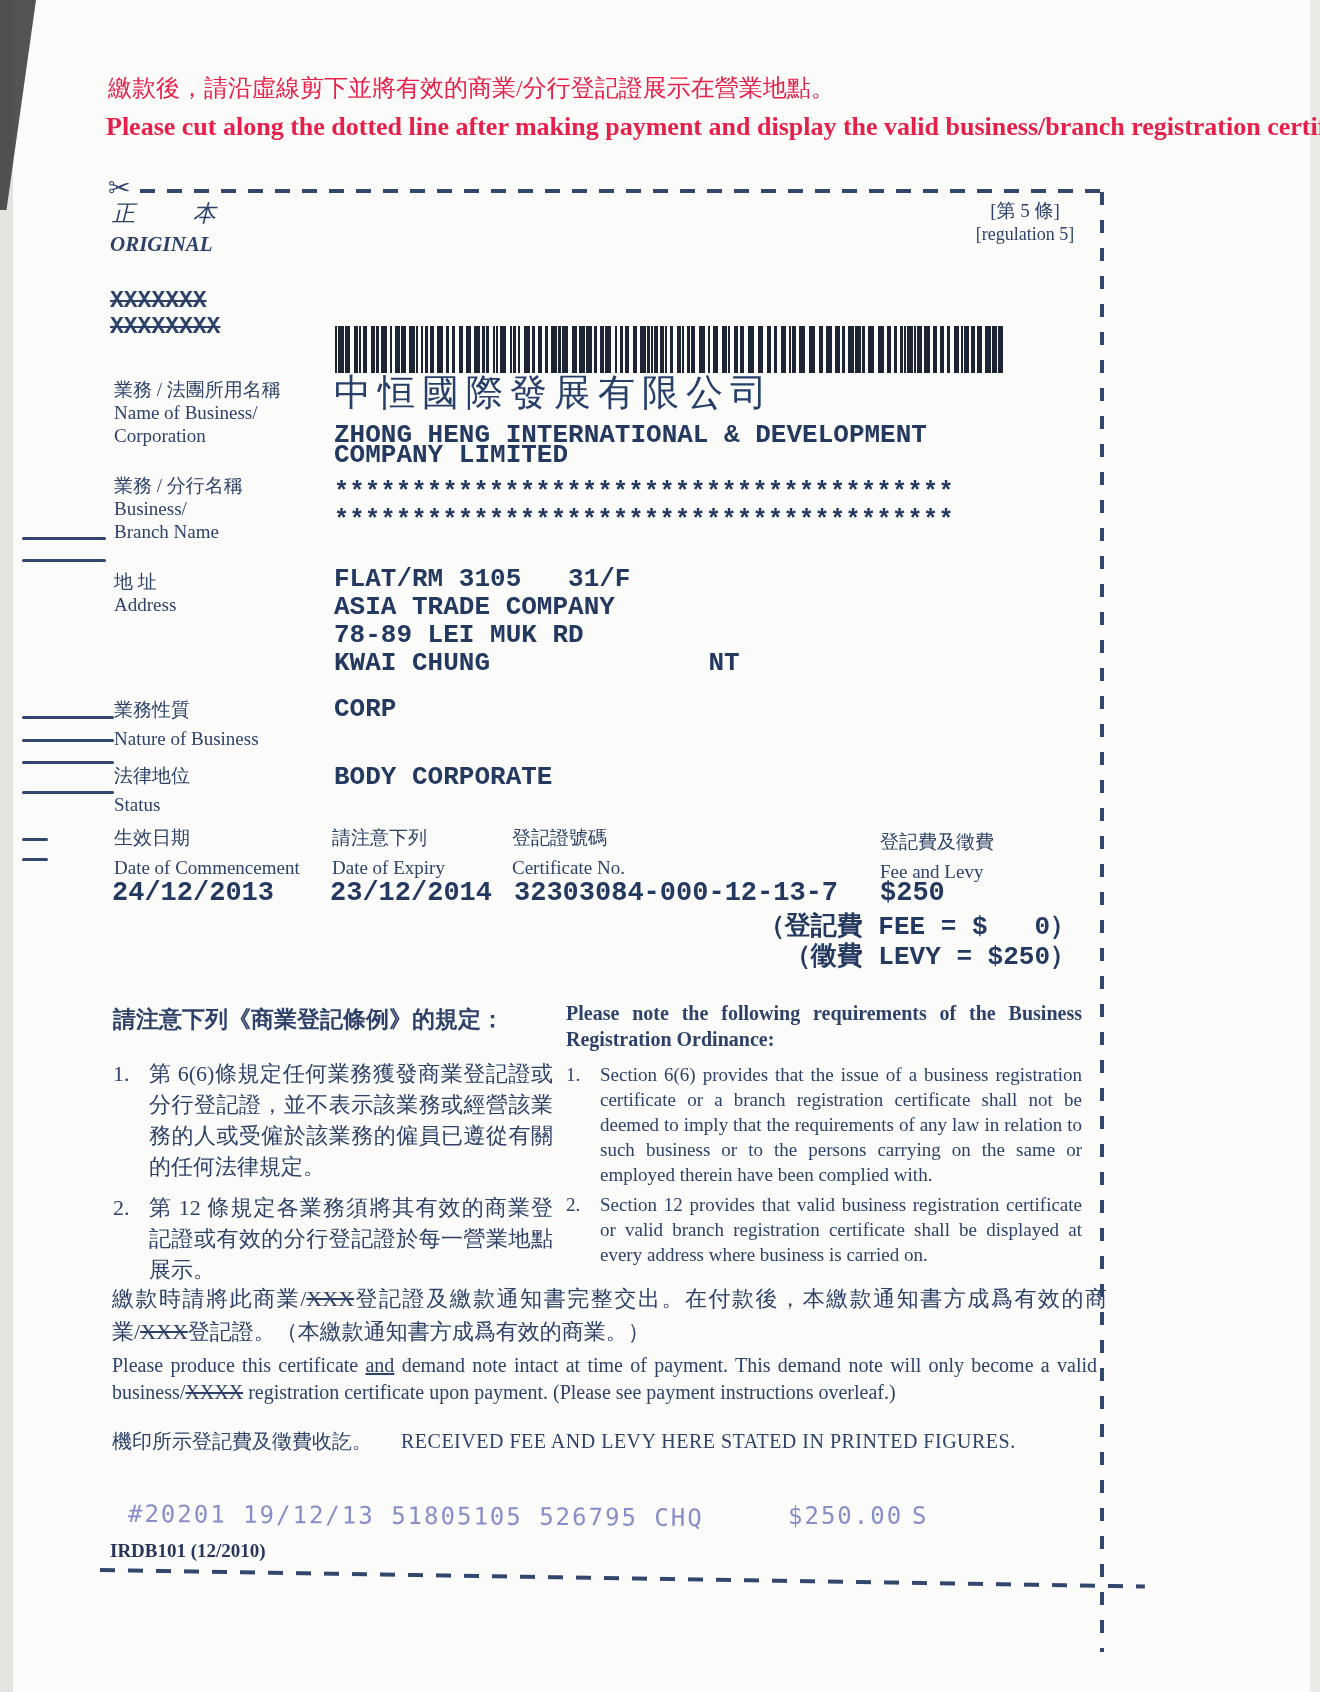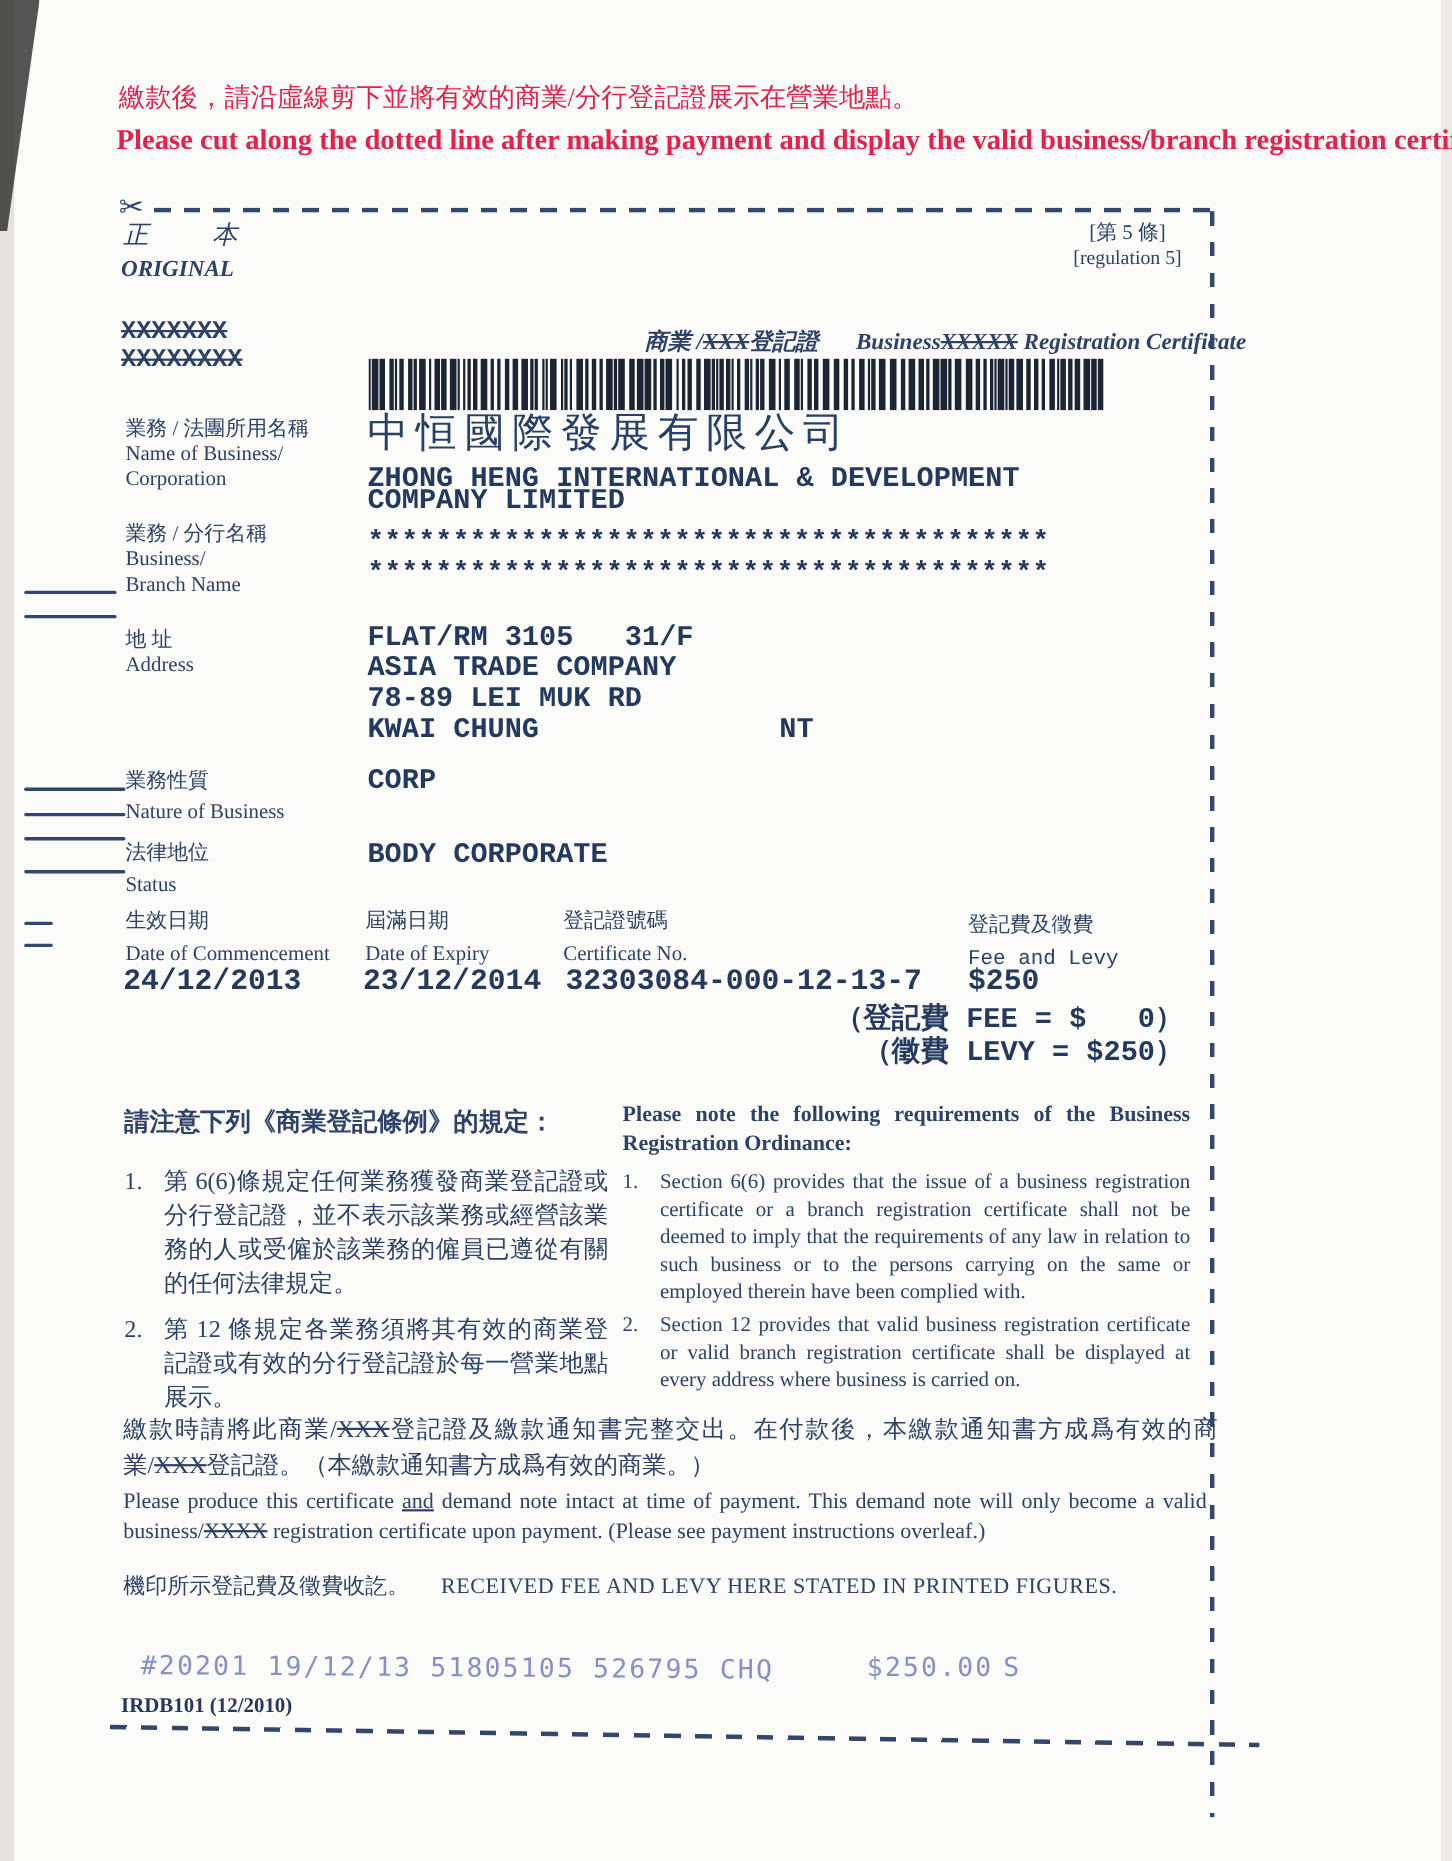--- a/index.html
+++ b/index.html
@@ -106,21 +106,20 @@
   <div class="regref">
     <div class="z">[第 5 條]</div>
     <div class="e">[regulation 5]</div>
   </div>
 
   <div class="void-x">
     <div>XXXXXXX</div>
     <div>XXXXXXXX</div>
   </div>
 
-  <div class="cert-title"><span>商業 /</span><span class="struck">XXX</span><span>登記證</span><span class="gap"></span><span>Business</span><span class="struck">XXXXX</span><span> </span><span>Registration Certificate</span></div>
 
   <div class="barcode" id="barcode"><i style="width: 2px; margin-right: 1px;"></i><i style="width: 6px; margin-right: 1px;"></i><i style="width: 5px; margin-right: 4px;"></i><i style="width: 4px; margin-right: 1px;"></i><i style="width: 2px; margin-right: 2px;"></i><i style="width: 4px; margin-right: 4px;"></i><i style="width: 4px; margin-right: 1px;"></i><i style="width: 3px; margin-right: 2px;"></i><i style="width: 6px; margin-right: 3px;"></i><i style="width: 2px; margin-right: 3px;"></i><i style="width: 5px; margin-right: 1px;"></i><i style="width: 5px; margin-right: 3px;"></i><i style="width: 6px; margin-right: 1px;"></i><i style="width: 2px; margin-right: 3px;"></i><i style="width: 2px; margin-right: 2px;"></i><i style="width: 3px; margin-right: 2px;"></i><i style="width: 4px; margin-right: 3px;"></i><i style="width: 6px; margin-right: 3px;"></i><i style="width: 3px; margin-right: 3px;"></i><i style="width: 3px; margin-right: 4px;"></i><i style="width: 4px; margin-right: 3px;"></i><i style="width: 5px; margin-right: 3px;"></i><i style="width: 6px; margin-right: 2px;"></i><i style="width: 3px; margin-right: 1px;"></i><i style="width: 3px; margin-right: 4px;"></i><i style="width: 2px; margin-right: 1px;"></i><i style="width: 2px; margin-right: 2px;"></i><i style="width: 6px; margin-right: 4px;"></i><i style="width: 2px; margin-right: 1px;"></i><i style="width: 3px; margin-right: 2px;"></i><i style="width: 2px; margin-right: 4px;"></i><i style="width: 6px; margin-right: 2px;"></i><i style="width: 3px; margin-right: 3px;"></i><i style="width: 4px; margin-right: 3px;"></i><i style="width: 3px; margin-right: 3px;"></i><i style="width: 6px; margin-right: 1px;"></i><i style="width: 3px; margin-right: 1px;"></i><i style="width: 6px; margin-right: 4px;"></i><i style="width: 5px; margin-right: 2px;"></i><i style="width: 6px; margin-right: 1px;"></i><i style="width: 6px; margin-right: 2px;"></i><i style="width: 3px; margin-right: 3px;"></i><i style="width: 4px; margin-right: 1px;"></i><i style="width: 6px; margin-right: 4px;"></i><i style="width: 2px; margin-right: 3px;"></i><i style="width: 3px; margin-right: 2px;"></i><i style="width: 4px; margin-right: 4px;"></i><i style="width: 4px; margin-right: 3px;"></i><i style="width: 6px; margin-right: 1px;"></i><i style="width: 3px; margin-right: 1px;"></i><i style="width: 2px; margin-right: 1px;"></i><i style="width: 4px; margin-right: 2px;"></i><i style="width: 4px; margin-right: 1px;"></i><i style="width: 2px; margin-right: 3px;"></i><i style="width: 3px; margin-right: 4px;"></i><i style="width: 4px; margin-right: 1px;"></i><i style="width: 2px; margin-right: 3px;"></i><i style="width: 3px; margin-right: 1px;"></i><i style="width: 4px; margin-right: 4px;"></i><i style="width: 6px; margin-right: 3px;"></i><i style="width: 2px; margin-right: 3px;"></i><i style="width: 5px; margin-right: 4px;"></i><i style="width: 5px; margin-right: 1px;"></i><i style="width: 2px; margin-right: 4px;"></i><i style="width: 4px; margin-right: 2px;"></i><i style="width: 4px; margin-right: 4px;"></i><i style="width: 6px; margin-right: 4px;"></i><i style="width: 5px; margin-right: 4px;"></i><i style="width: 4px; margin-right: 3px;"></i><i style="width: 3px; margin-right: 4px;"></i><i style="width: 5px; margin-right: 3px;"></i><i style="width: 2px; margin-right: 1px;"></i><i style="width: 4px; margin-right: 3px;"></i><i style="width: 6px; margin-right: 4px;"></i><i style="width: 6px; margin-right: 4px;"></i><i style="width: 4px; margin-right: 3px;"></i><i style="width: 6px; margin-right: 3px;"></i><i style="width: 5px; margin-right: 2px;"></i><i style="width: 3px; margin-right: 3px;"></i><i style="width: 6px; margin-right: 1px;"></i><i style="width: 6px; margin-right: 1px;"></i><i style="width: 3px; margin-right: 3px;"></i><i style="width: 6px; margin-right: 4px;"></i><i style="width: 6px; margin-right: 3px;"></i><i style="width: 4px; margin-right: 3px;"></i><i style="width: 3px; margin-right: 3px;"></i><i style="width: 3px; margin-right: 1px;"></i><i style="width: 2px; margin-right: 1px;"></i><i style="width: 6px; margin-right: 1px;"></i><i style="width: 2px; margin-right: 1px;"></i><i style="width: 5px; margin-right: 2px;"></i><i style="width: 6px; margin-right: 3px;"></i><i style="width: 4px; margin-right: 3px;"></i><i style="width: 4px; margin-right: 3px;"></i><i style="width: 3px; margin-right: 4px;"></i><i style="width: 5px; margin-right: 2px;"></i><i style="width: 2px; margin-right: 1px;"></i><i style="width: 5px; margin-right: 2px;"></i><i style="width: 4px; margin-right: 2px;"></i><i style="width: 5px; margin-right: 3px;"></i><i style="width: 6px; margin-right: 1px;"></i><i style="width: 5px; margin-right: 1px;"></i><i style="width: 5px; margin-right: 4px;"></i></div>
 
   <div class="lab" style="left:114px;top:378px;">
     <div class="zh">業務 / 法團所用名稱</div>
     <div>Name of Business/</div>
     <div>Corporation</div>
   </div>
   <div class="name-zh">中恒國際發展有限公司</div>
   <div class="val-mono" style="left:334px;top:408px;margin-top:12px;">ZHONG HENG INTERNATIONAL &amp; DEVELOPMENT</div>
@@ -155,32 +154,32 @@
   </div>
   <div class="val-mono" style="left:334px;top:762px;">BODY CORPORATE</div>
 
   <div class="lab" style="left:114px;top:826px;">
     <div class="zh">生效日期</div>
     <div style="margin-top:7px;">Date of Commencement</div>
   </div>
   <div class="val-mono" style="left:112px;top:878px;font-size:27px;">24/12/2013</div>
 
   <div class="lab" style="left:332px;top:826px;">
-    <div class="zh">屆滿日期</div>
+    <div class="zh">請注意下列</div>
     <div style="margin-top:7px;">Date of Expiry</div>
   </div>
   <div class="val-mono" style="left:330px;top:878px;font-size:27px;">23/12/2014</div>
 
   <div class="lab" style="left:512px;top:826px;">
     <div class="zh">登記證號碼</div>
     <div style="margin-top:7px;">Certificate No.</div>
   </div>
   <div class="val-mono" style="left:514px;top:878px;font-size:27px;">32303084-000-12-13-7</div>
 
-  <div class="lab" style="left:880px;top:830px;font-family:Liberation Mono, monospace;">
+  <div class="lab" style="left:880px;top:830px;">
     <div class="zh">登記費及徵費</div>
     <div style="margin-top:7px;">Fee and Levy</div>
   </div>
   <div class="val-mono" style="left:880px;top:878px;font-size:27px;">$250</div>
   <div class="val-mono" style="right:244px;top:908px;font-size:26px;text-align:right;left:auto;">（登記費 FEE = $   0）</div>
   <div class="val-mono" style="right:244px;top:938px;font-size:26px;text-align:right;left:auto;">（徵費 LEVY = $250）</div>
 
   <div class="note-zh-h">請注意下列《商業登記條例》的規定：</div>
   <div class="note-zh" style="top:1058px;">
     <span class="no">1.</span>

